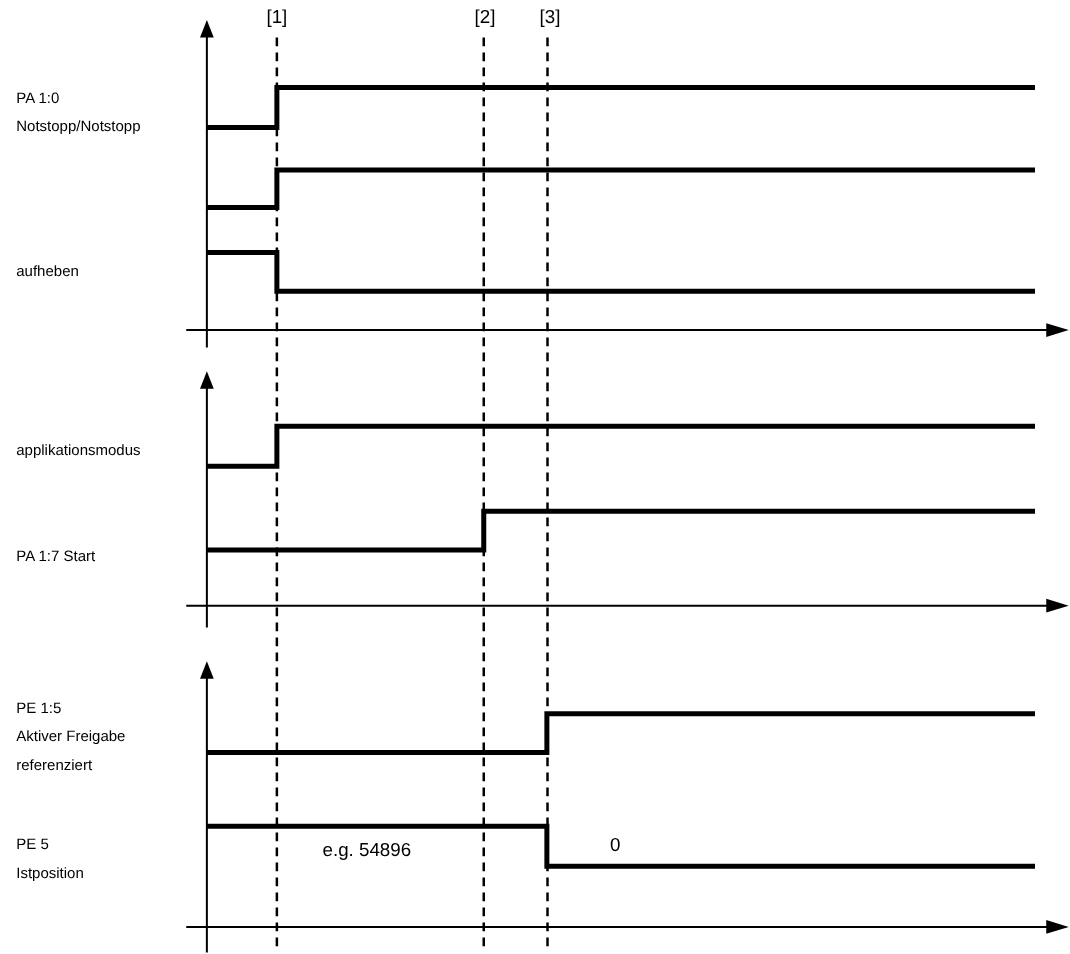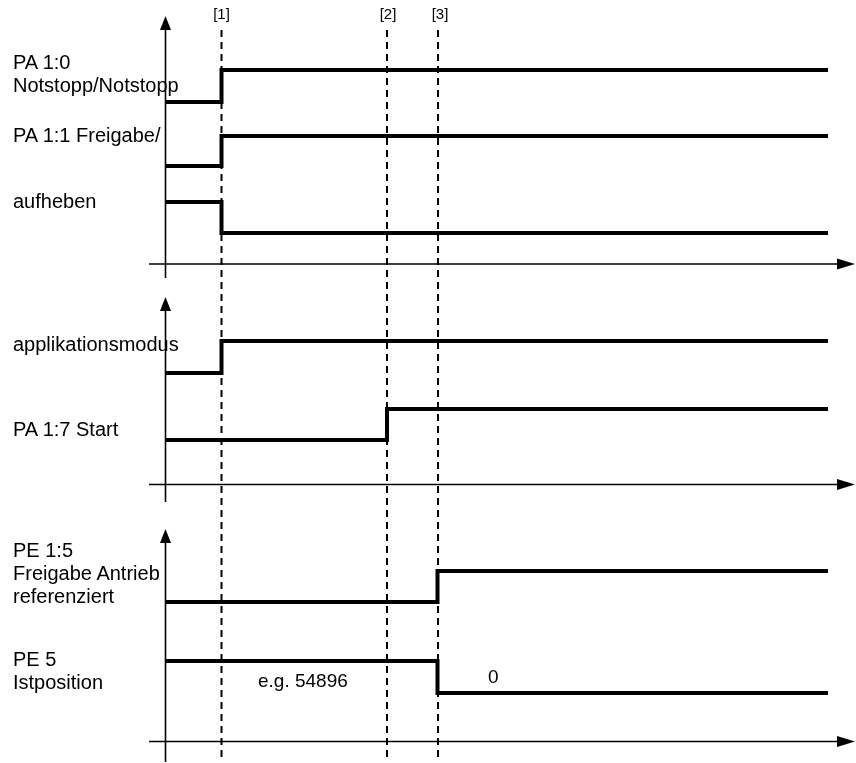--- a/index.html
+++ b/index.html
@@ -7,35 +7,36 @@
     position:relative;
     width:856px;height:763px;
     background:#ffffff;
     font-family:"Liberation Sans",sans-serif;
     color:#000;
     overflow:hidden;
   }
   .canvas svg{position:absolute;left:0;top:0;}
   .sig-label{
     position:absolute;
-    font-size:20px;
+    font-size:12px;
     line-height:23px;
     white-space:nowrap;
+    margin-top:16px;
   }
   .marker-label{
     position:absolute;
     top:4px;
     width:32px;
     text-align:center;
     font-size:15px;
     line-height:20px;
   }
   .annotation{
     position:absolute;
-    font-size:19px;
+    font-size:15px;
     line-height:20px;
     white-space:nowrap;
   }
 </style>
 </head>
 <body>
 
 <div class="canvas">
 
   <svg id="timing-svg" width="856" height="763" viewBox="0 0 856 763">
@@ -66,38 +67,37 @@
   <div class="marker-label" style="left:205.5px">[1]</div>
   <div class="marker-label" style="left:372px">[2]</div>
   <div class="marker-label" style="left:424px">[3]</div>
 
   <div class="sig-label" style="left:13px;top:51px">
     <div>PA 1:0</div>
     <div>Notstopp/Notstopp</div>
   </div>
 
   <div class="sig-label" style="left:13px;top:124px">
-    <div>PA 1:1 Freigabe/</div>
   </div>
 
   <div class="sig-label" style="left:13px;top:190px">
     <div>aufheben</div>
   </div>
 
   <div class="sig-label" style="left:13px;top:333px">
     <div>applikationsmodus</div>
   </div>
 
   <div class="sig-label" style="left:13px;top:418px">
     <div>PA 1:7 Start</div>
   </div>
 
   <div class="sig-label" style="left:13px;top:539px">
     <div>PE 1:5</div>
-    <div>Freigabe Antrieb</div>
+    <div>Aktiver Freigabe</div>
     <div>referenziert</div>
   </div>
 
   <div class="sig-label" style="left:13px;top:648px">
     <div>PE 5</div>
     <div>Istposition</div>
   </div>
 
   <div class="annotation" style="left:258px;top:671px">e.g. 54896</div>
   <div class="annotation" style="left:488px;top:667px">0</div>

